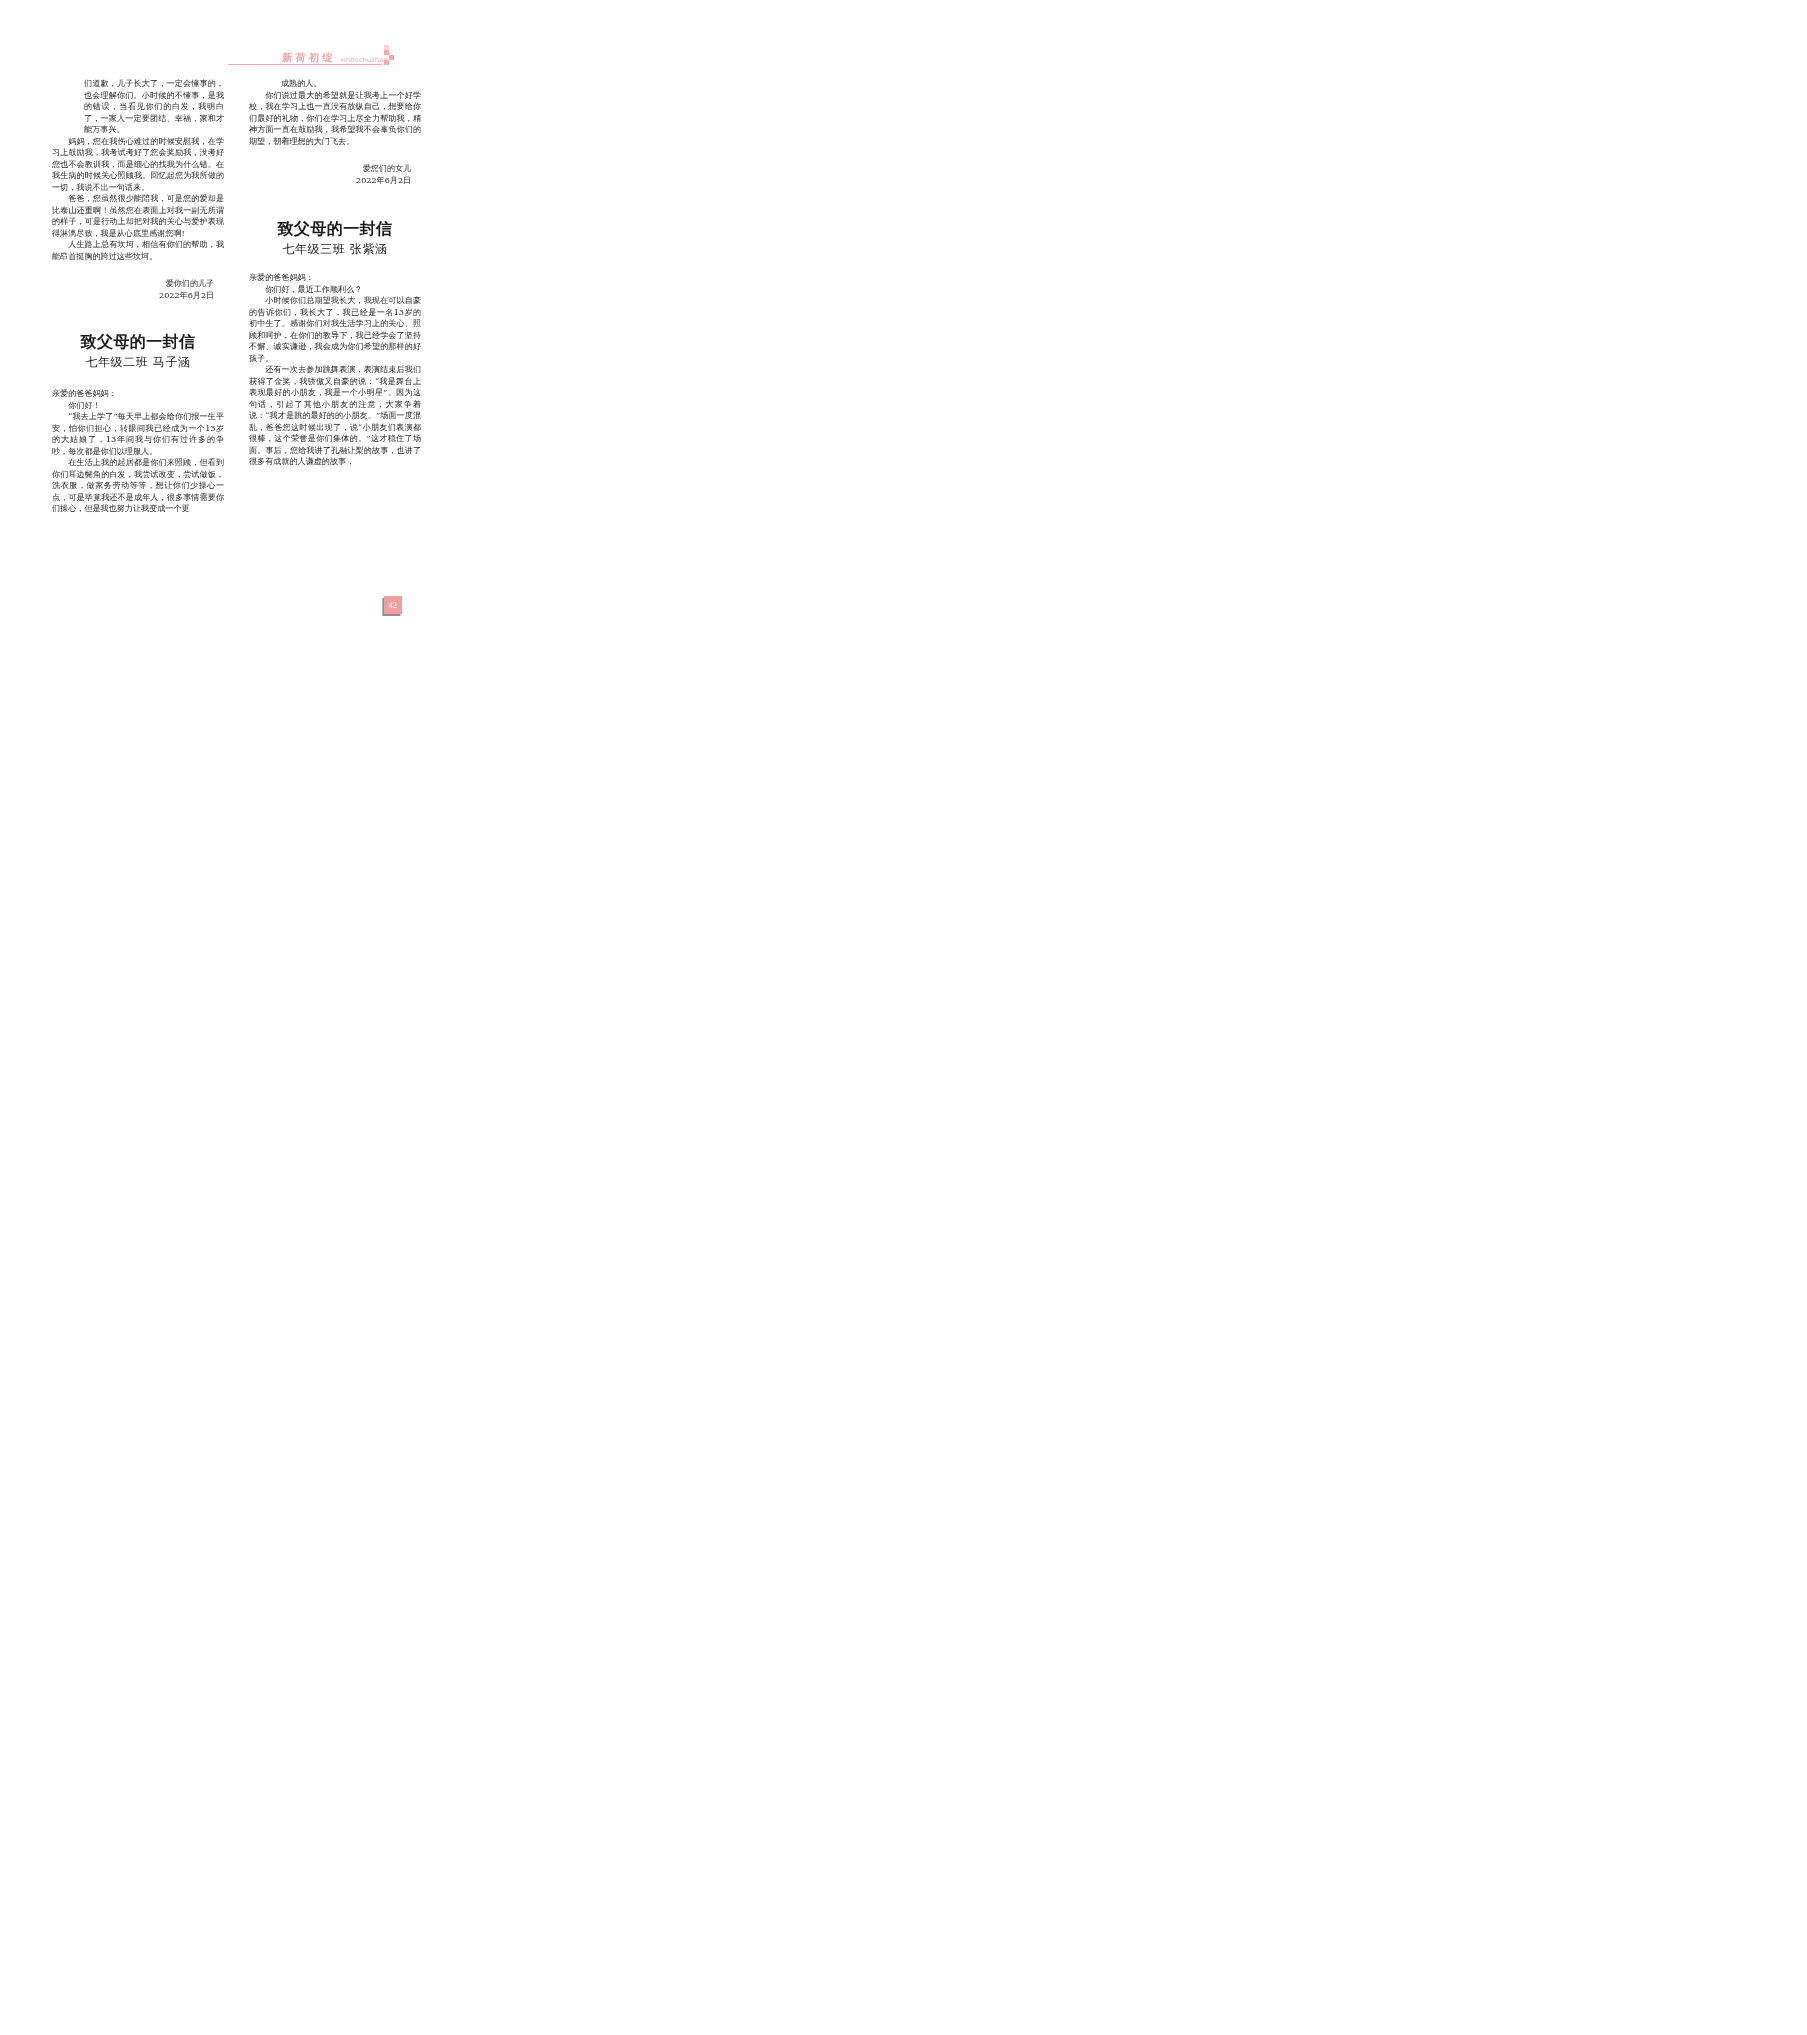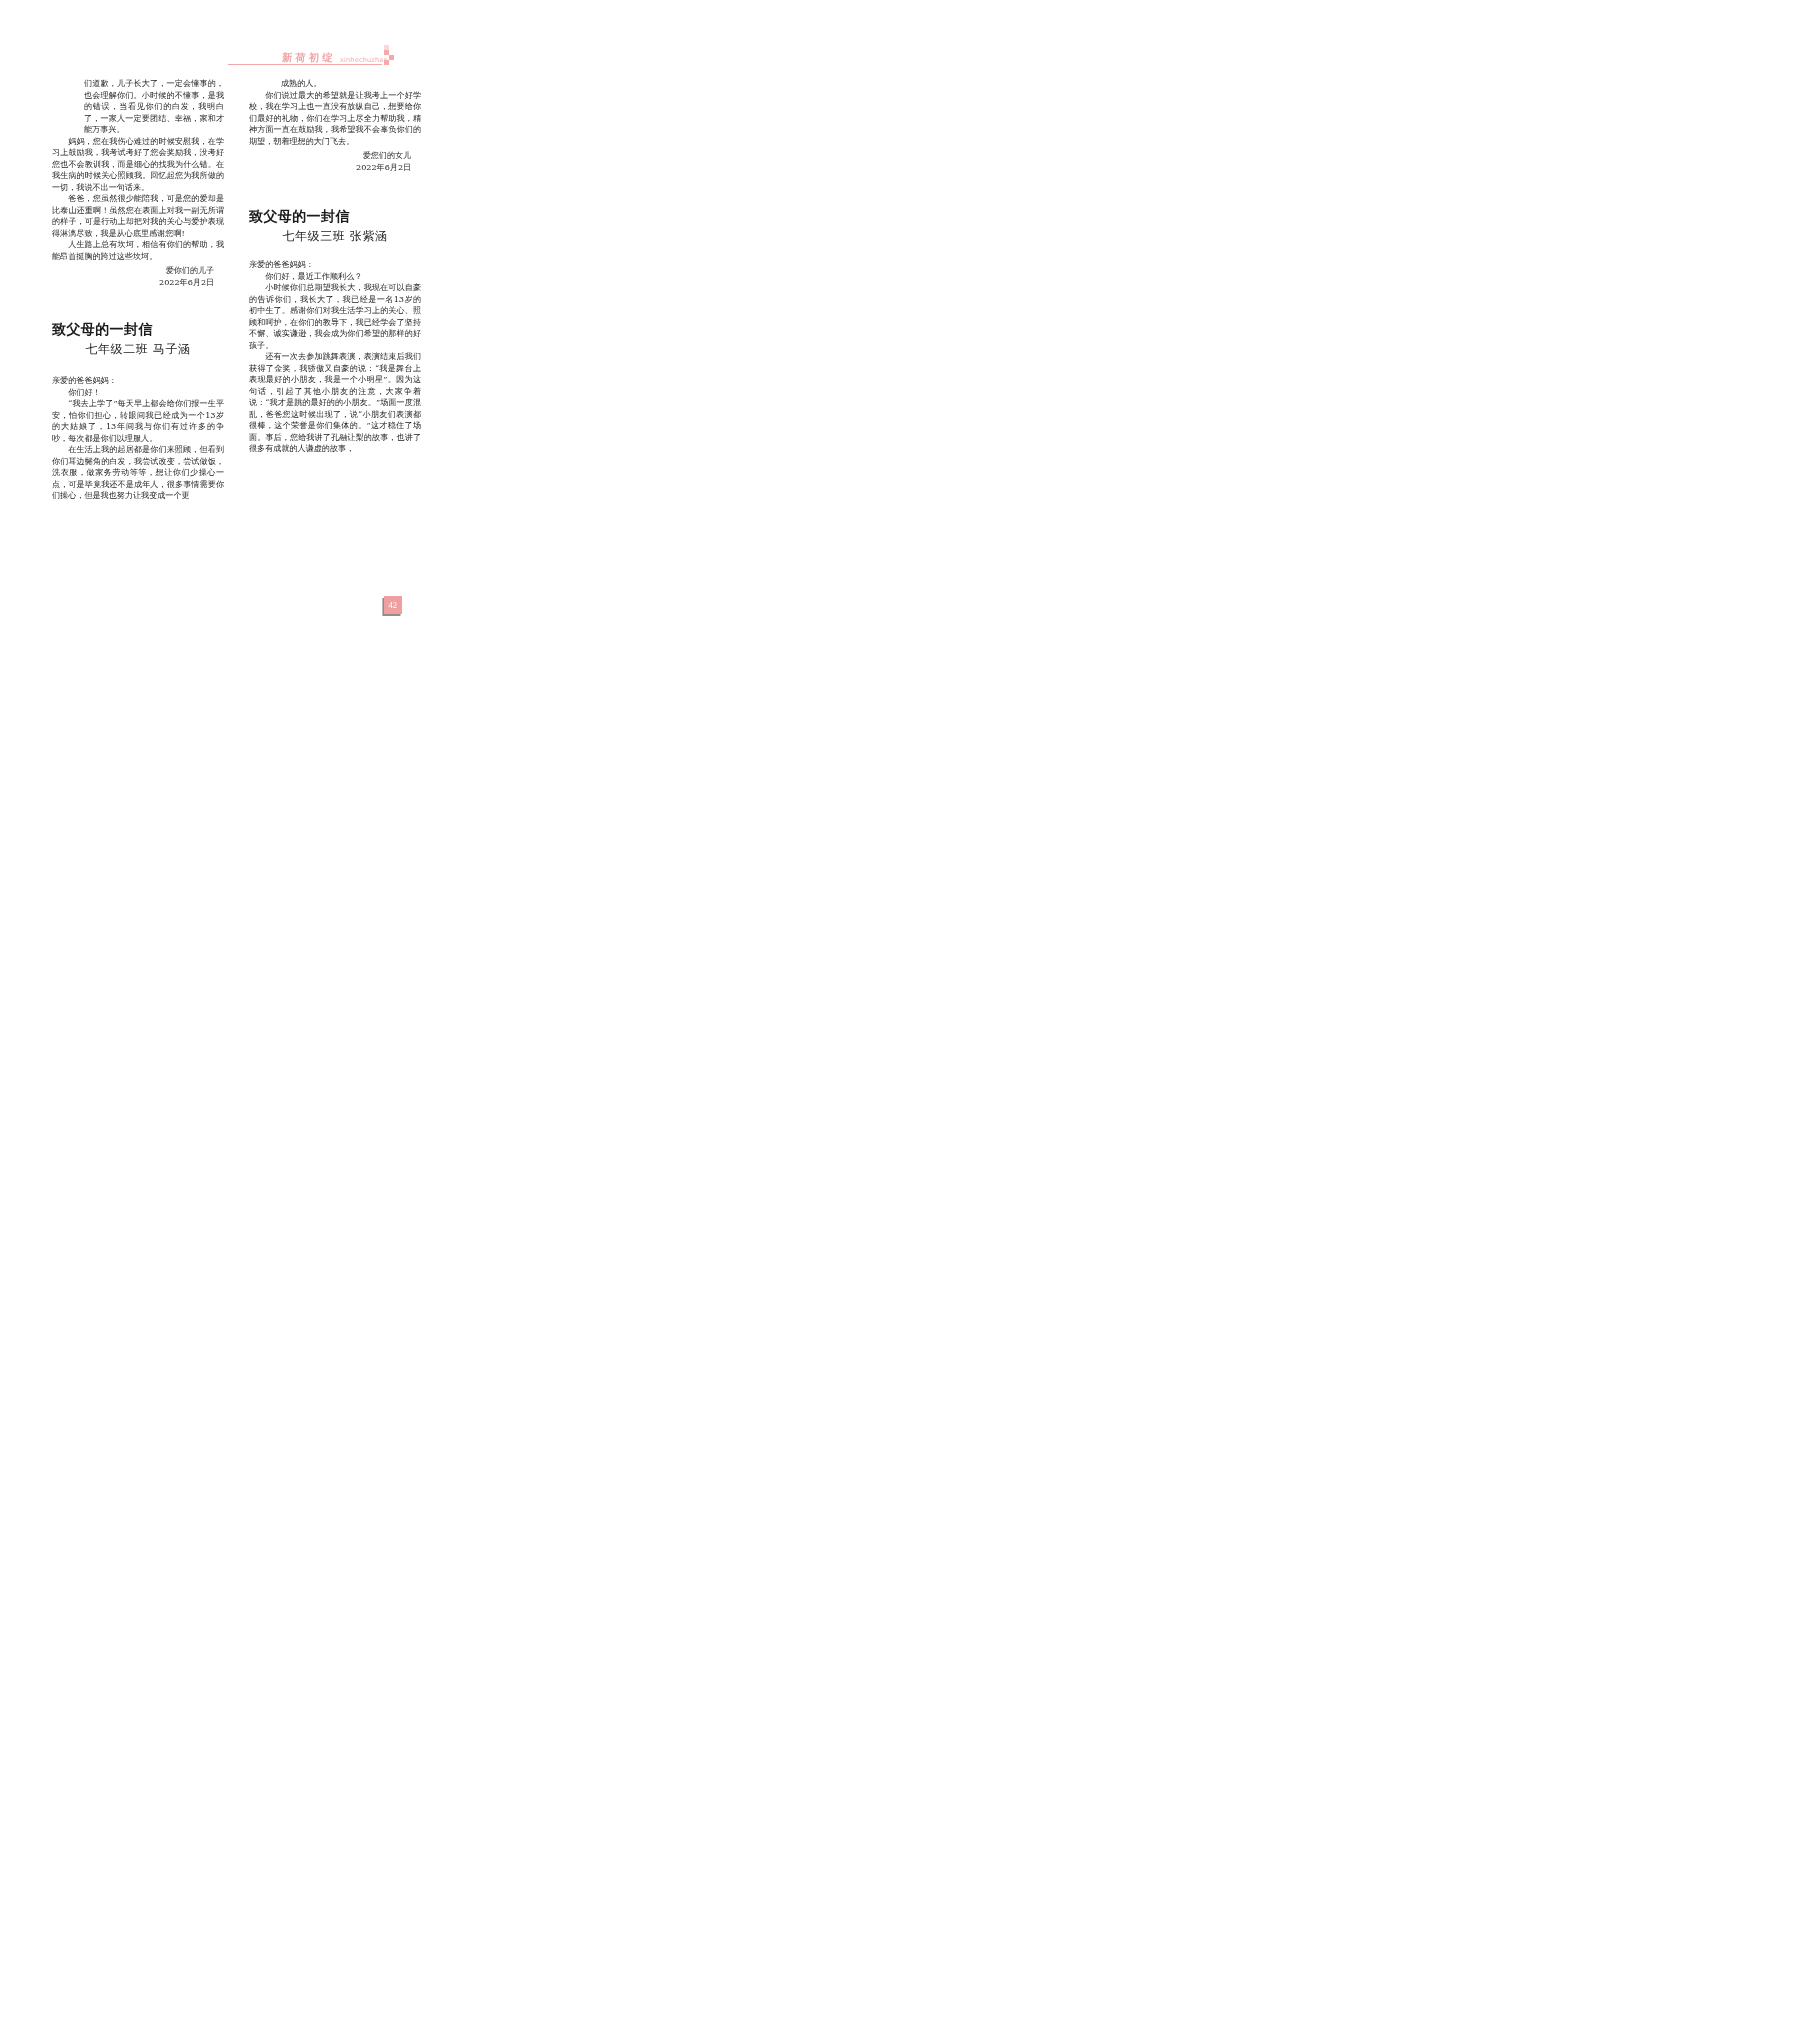--- a/index.html
+++ b/index.html
@@ -67,30 +67,31 @@
     text-align: justify;
     text-justify: inter-character;
   }
   .col-left  { left: 52px; }
   .col-right { left: 249px; }
 
   .para        { margin: 0; text-indent: 2em; }
   .para.flush  { text-indent: 0; margin-left: 32px; }
 
   .sig-block {
-    margin-top: 3px;
+    margin-top: 16px;
     text-align: right;
     padding-right: 9.8px;
   }
   .sig-line { display: block; }
 
   .letter-title {
     margin-top: 32px;
+    text-align: center;
     text-indent: 0;
-    font-size: 14px;
+    font-size: 16px;
     font-weight: 700;
     letter-spacing: 0.4px;
     line-height: 18px;
   }
   .col-right .letter-title { margin-top: 34px; }
 
   .letter-byline {
     margin-top: 5.7px;
     text-align: center;
     text-indent: 0;

